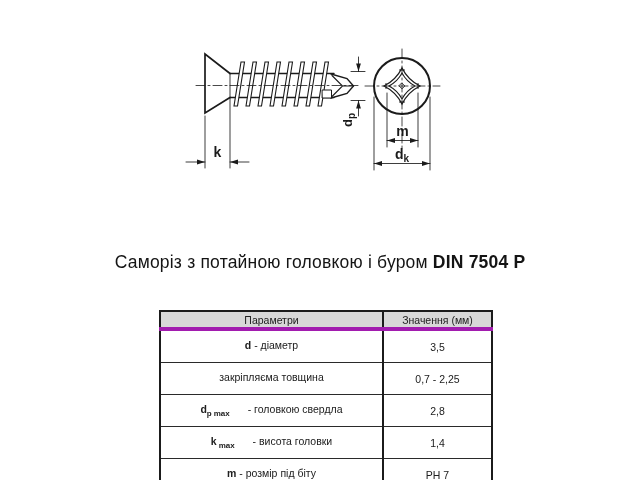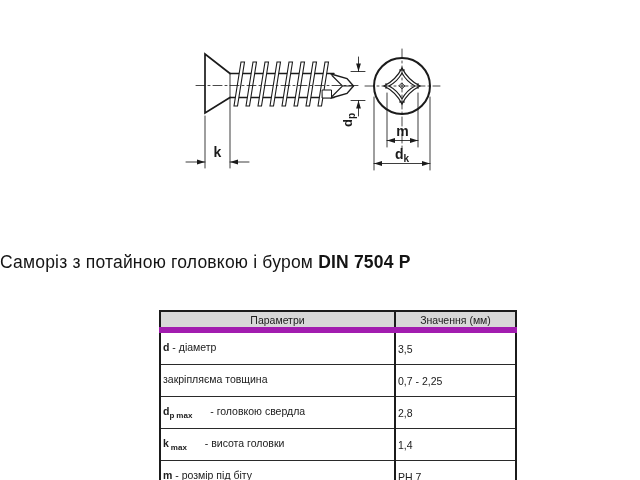--- a/index.html
+++ b/index.html
@@ -6,36 +6,36 @@
   body{
     width:640px;height:480px;background:#ffffff;
     font-family:"Liberation Sans", sans-serif;color:#1b1b1b;
     position:relative;overflow:hidden;
   }
   .stage{position:absolute;inset:0;width:640px;height:480px;}
   svg text{font-family:"Liberation Sans", sans-serif;}
 
   .title{
     position:absolute;top:252px;left:0;width:640px;
-    text-align:left;font-size:17.5px;color:#141414;letter-spacing:0.2px;
+    text-align:center;font-size:17.5px;color:#141414;letter-spacing:0.2px;
   }
   .title b{font-weight:bold;}
 
   table.spec{
     position:absolute;top:310px;left:159px;width:322px;
     border-collapse:collapse;table-layout:fixed;
     font-size:10.5px;color:#202020;
   }
   table.spec, table.spec th, table.spec td{border:1px solid #2a2a2a;}
   table.spec{border:2px solid #1b1b1b;}
   table.spec th{
     background:#d8d8d8;font-weight:normal;height:15px;
-    border-bottom:6px solid #a21caf;padding:0 8px;
+    border-bottom:4px solid #a21caf;padding:0 2px;
   }
-  table.spec td{height:13px;padding:8px 2px;line-height:12px;}
+  table.spec td{height:13px;text-align:center;padding:8px 2px;line-height:12px;}
   table.spec .col-param{width:217px;border-right:2px solid #1b1b1b;}
   table.spec .col-value{width:103px;}
   table.spec b{font-weight:bold;}
   table.spec sub{font-size:8px;font-weight:bold;line-height:1;}
   sub.mx:not(:empty){margin-left:2px;margin-right:15px;}
 </style>
 </head>
 <body>
 
 <div class="stage">

